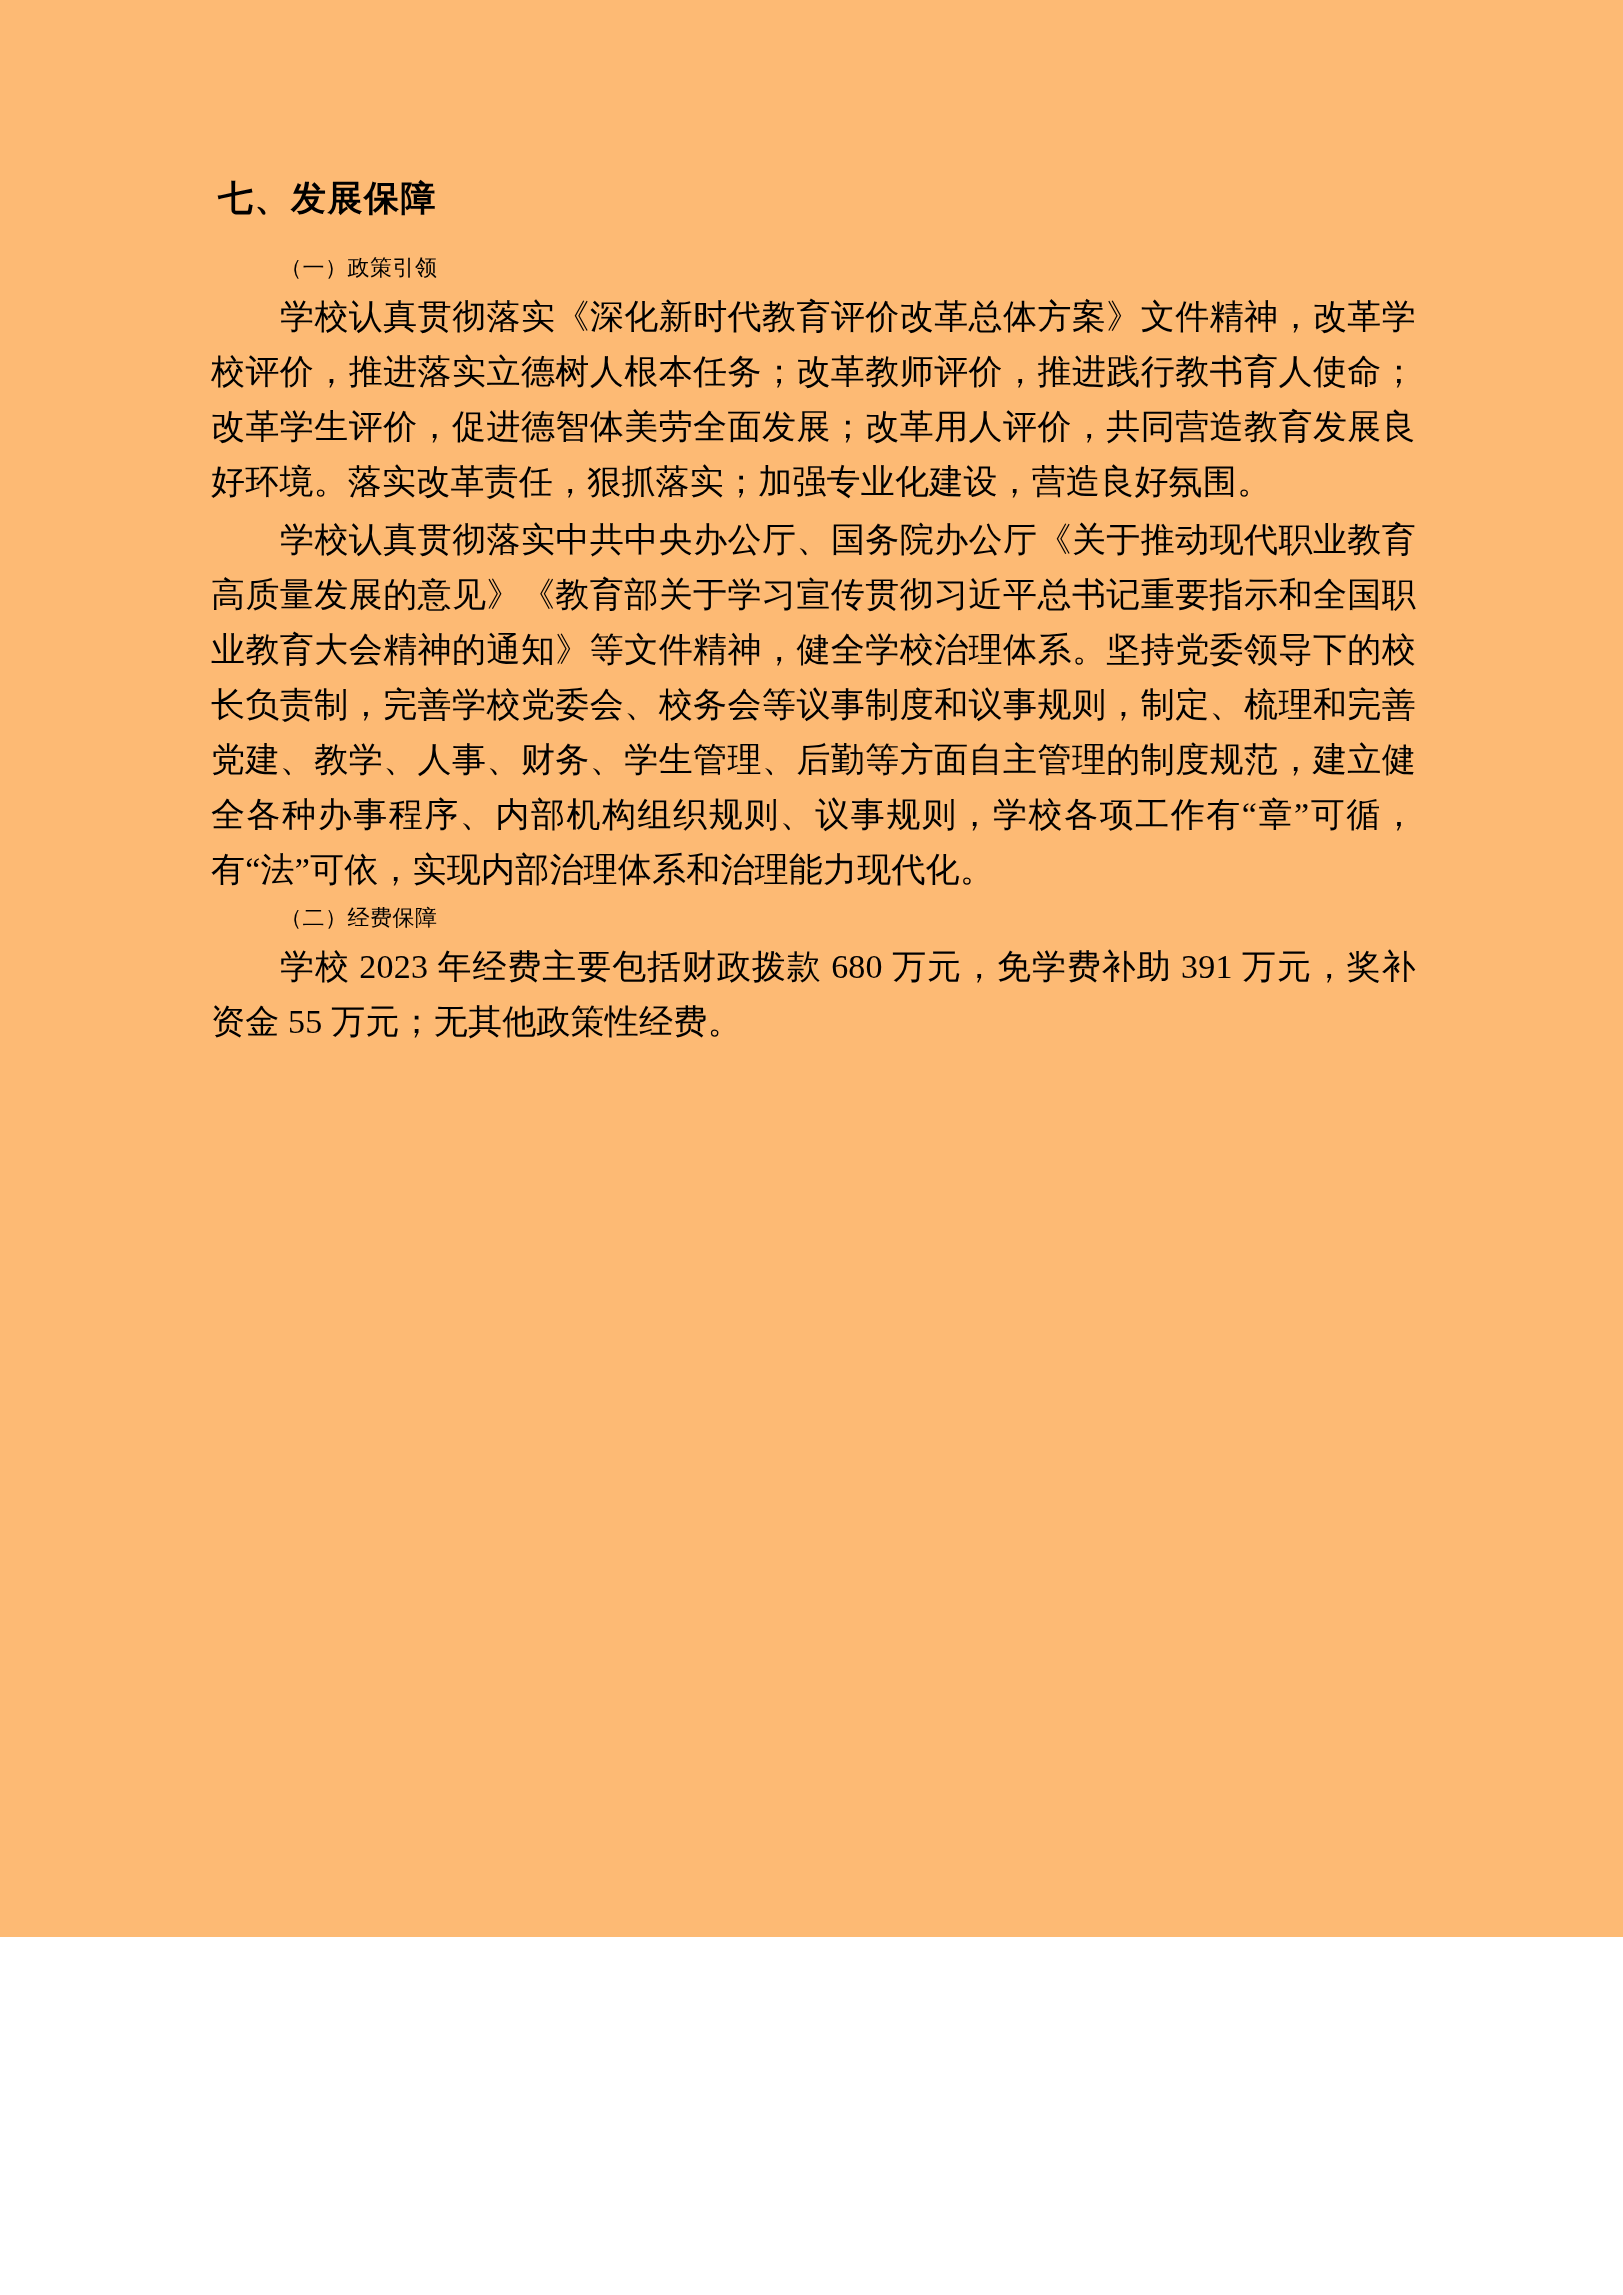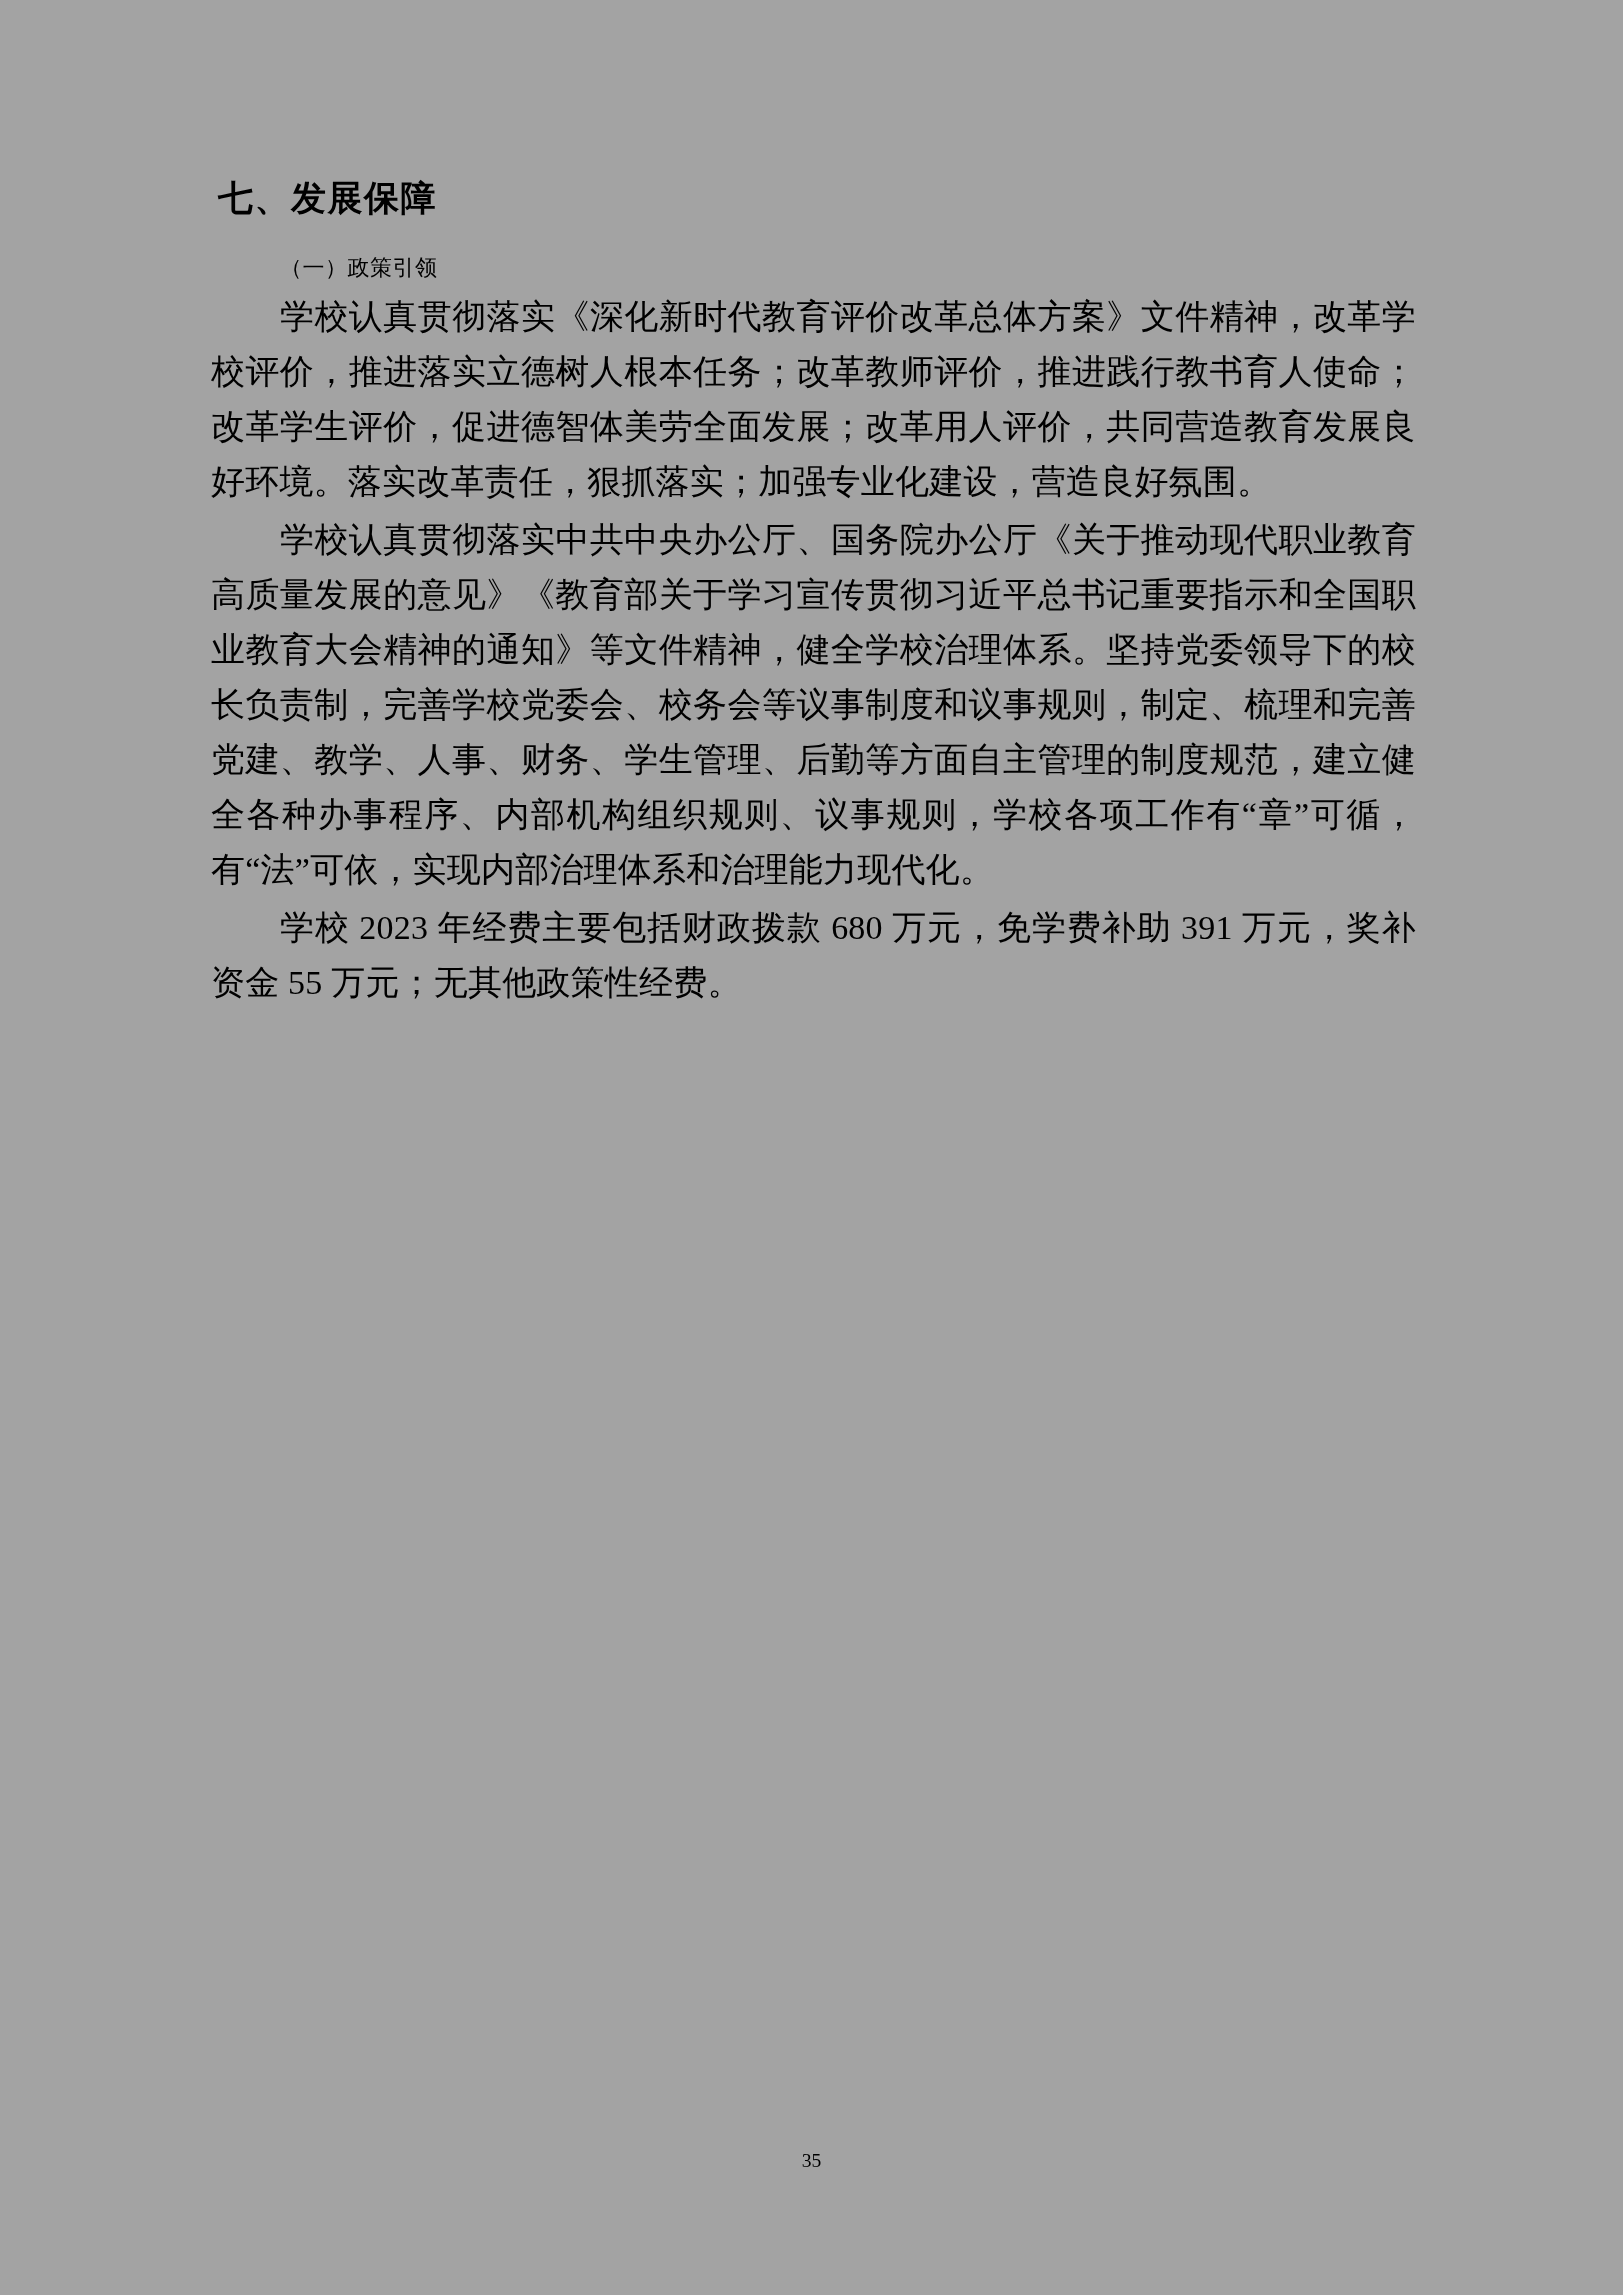--- a/index.html
+++ b/index.html
@@ -6,24 +6,24 @@
     margin: 0;
     padding: 0;
     background: #ffffff;
   }
   body {
     font-family: "Liberation Serif", "DejaVu Serif", serif;
     color: #000000;
   }
   .page {
     width: 1623px;
-    height: 2295px;
+    height: 1937px;
     box-sizing: border-box;
     position: relative;
-    background: #a3a3a3;
+    background: #fdba74;
     overflow: hidden;
   }
   .content {
     position: absolute;
     left: 211px;
     top: 177px;
     width: 1205px;
   }
   .heading {
     font-family: "Liberation Sans", "DejaVu Sans", sans-serif;
@@ -72,20 +72,21 @@
   <div class="content">
 
     <h1 class="heading">七、发展保障</h1>
 
     <div class="subheading">（一）政策引领</div>
 
     <p class="body-text">学校认真贯彻落实《深化新时代教育评价改革总体方案》文件精神，改革学校评价，推进落实立德树人根本任务；改革教师评价，推进践行教书育人使命；改革学生评价，促进德智体美劳全面发展；改革用人评价，共同营造教育发展良好环境。落实改革责任，狠抓落实；加强专业化建设，营造良好氛围。</p>
 
     <p class="body-text">学校认真贯彻落实中共中央办公厅、国务院办公厅《关于推动现代职业教育高质量发展的意见》《教育部关于学习宣传贯彻习近平总书记重要指示和全国职业教育大会精神的通知》等文件精神，健全学校治理体系。坚持党委领导下的校长负责制，完善学校党委会、校务会等议事制度和议事规则，制定、梳理和完善党建、教学、人事、财务、学生管理、后勤等方面自主管理的制度规范，建立健全各种办事程序、内部机构组织规则、议事规则，学校各项工作有“章”可循，有“法”可依，实现内部治理体系和治理能力现代化。</p>
 
+    <div class="subheading">（二）经费保障</div>
 
     <p class="body-text">学校 2023 年经费主要包括财政拨款 680 万元，免学费补助 391 万元，奖补资金 55 万元；无其他政策性经费。</p>
 
 
   </div>
 
   <div class="page-number">35</div>
 
 </div>
 

